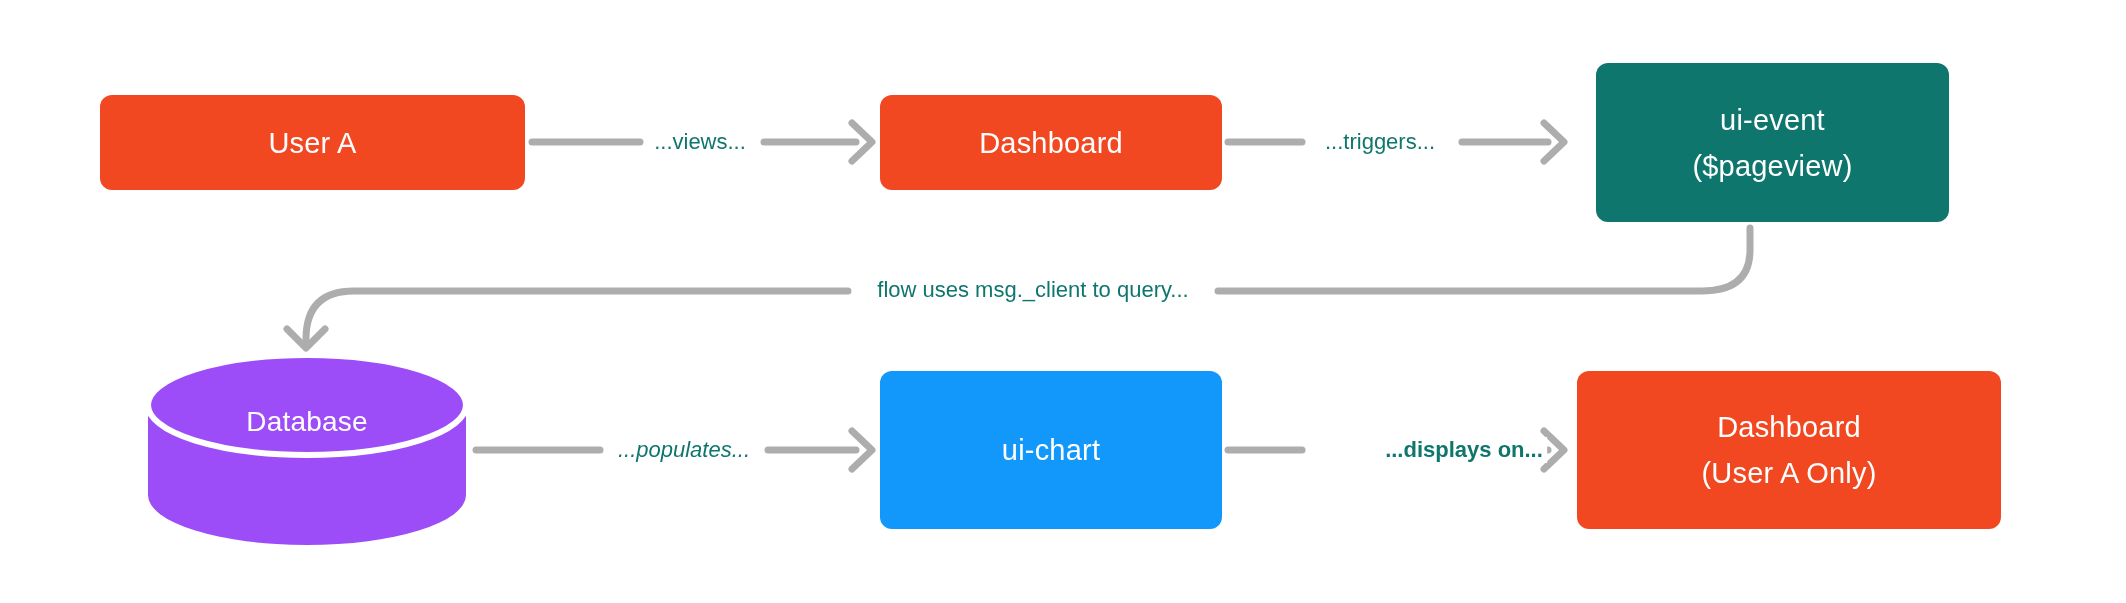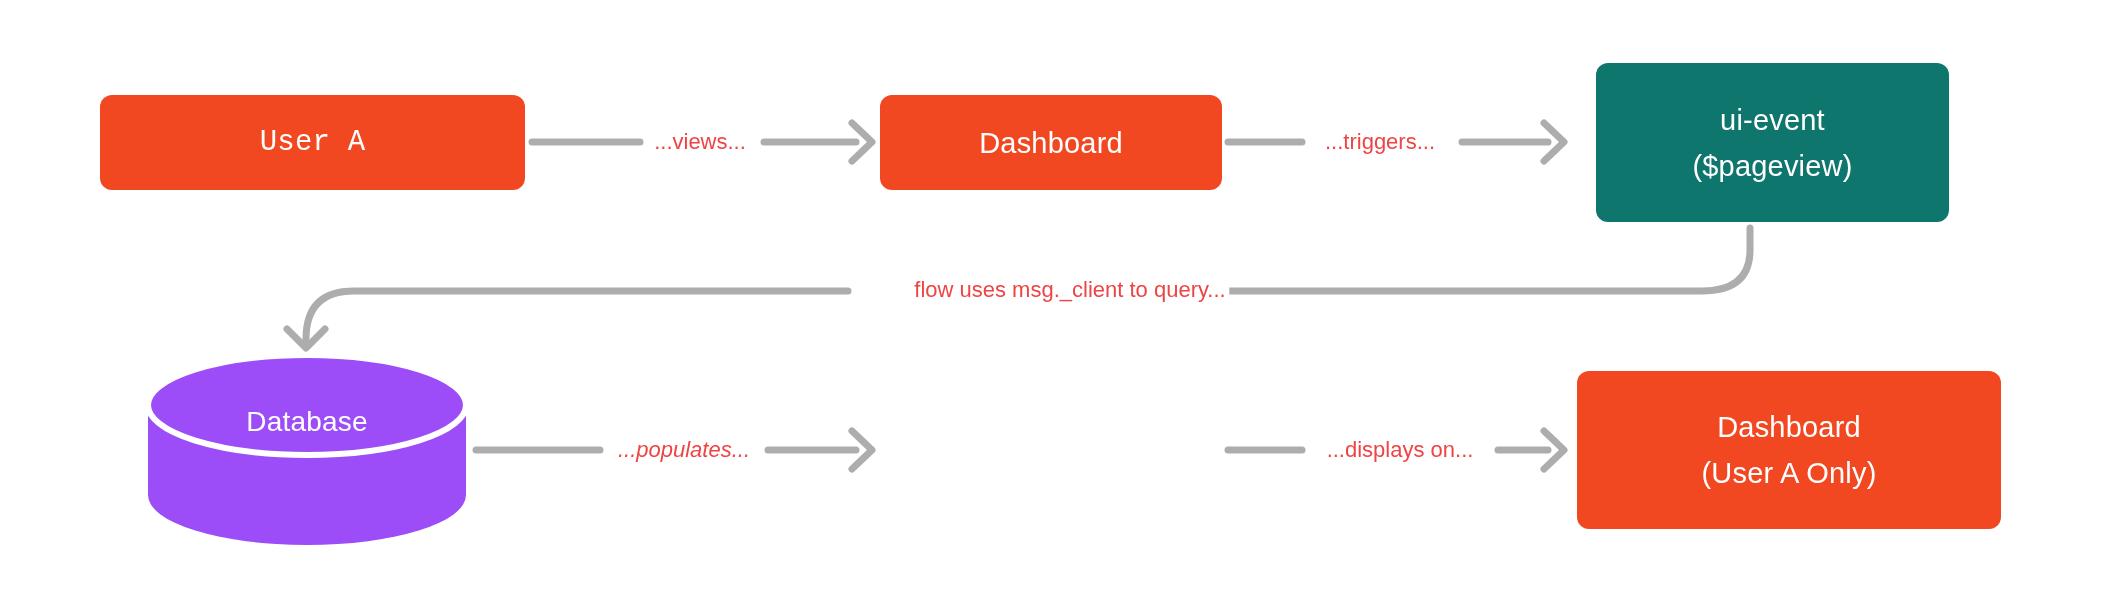--- a/index.html
+++ b/index.html
@@ -15,44 +15,44 @@
     position:absolute;
     display:flex;align-items:center;justify-content:center;
     color:#fff;
     font-size:29px;font-weight:500;
     line-height:46px;
     text-align:center;
     white-space:pre-line;
     border-radius:12px;
     letter-spacing:.2px;
   }
-  .node.user-a      {left:100px; top:95px;  width:425px;height:95px;font-family:Liberation Mono, monospace;}
+  .node.user-a      {left:100px; top:95px;  width:425px;height:95px;}
   .node.dashboard   {left:880px; top:95px;  width:342px;height:95px;}
   .node.ui-event    {left:1572px;top:63px;  width:353px;height:159px;}
   .node.ui-chart    {left:880px; top:371px; width:342px;height:158px;}
   .node.dashboard2  {left:1577px;top:371px; width:424px;height:158px;}
   .db-label{
     position:absolute;left:307px;top:422px;
     transform:translate(-50%,-50%);
     color:#fff;font-size:28px;font-weight:500;letter-spacing:.2px;
   }
   .edge-label{
     position:absolute;
     transform:translate(-50%,-50%);
     font-size:22px;font-weight:400;
-    color:#ef4444;
+    color:#0f766e;
     background:#fff;
     padding:0 4px;
     white-space:nowrap;
   }
   .edge-label.views      {left:700px; top:142px;}
   .edge-label.triggers   {left:1380px;top:142px;text-align:right;}
-  .edge-label.query      {left:1033px;top:290px;margin-left:37px;}
+  .edge-label.query      {left:1033px;top:290px;}
   .edge-label.populates  {left:684px; top:450px;font-style:italic;}
-  .edge-label.displays   {left:1400px;top:450px;}
+  .edge-label.displays   {left:1464px;top:450px;font-weight:bold;}
 </style>
 </head>
 <body>
 
 <div class="canvas">
 
   <svg class="layer" width="2126" height="603" viewBox="0 0 2126 603">
     <g fill="none" stroke-width="7" stroke-linecap="round" stroke-linejoin="round" stroke="#ADADAD">
 
       <path d="M532 142 H640"></path>
@@ -85,20 +85,21 @@
 
   <div class="node user-a" style="background: rgb(242, 72, 34);">User A</div>
 
   <div class="node dashboard" style="background: rgb(242, 72, 34);">Dashboard</div>
 
   <div class="node ui-event" style="background: #0f766e; margin-left: 24px;">ui-event
 ($pageview)</div>
 
   <div class="db-label">Database</div>
 
+  <div class="node ui-chart" style="background: rgb(18, 151, 250);">ui-chart</div>
 
   <div class="node dashboard2" style="background: rgb(242, 72, 34);">Dashboard
 (User A Only)</div>
 
   <div class="edge-label views">...views...</div>
   <div class="edge-label triggers">...triggers...</div>
   <div class="edge-label query">flow uses msg._client to query...</div>
   <div class="edge-label populates">...populates...</div>
   <div class="edge-label displays">...displays on...</div>
 

